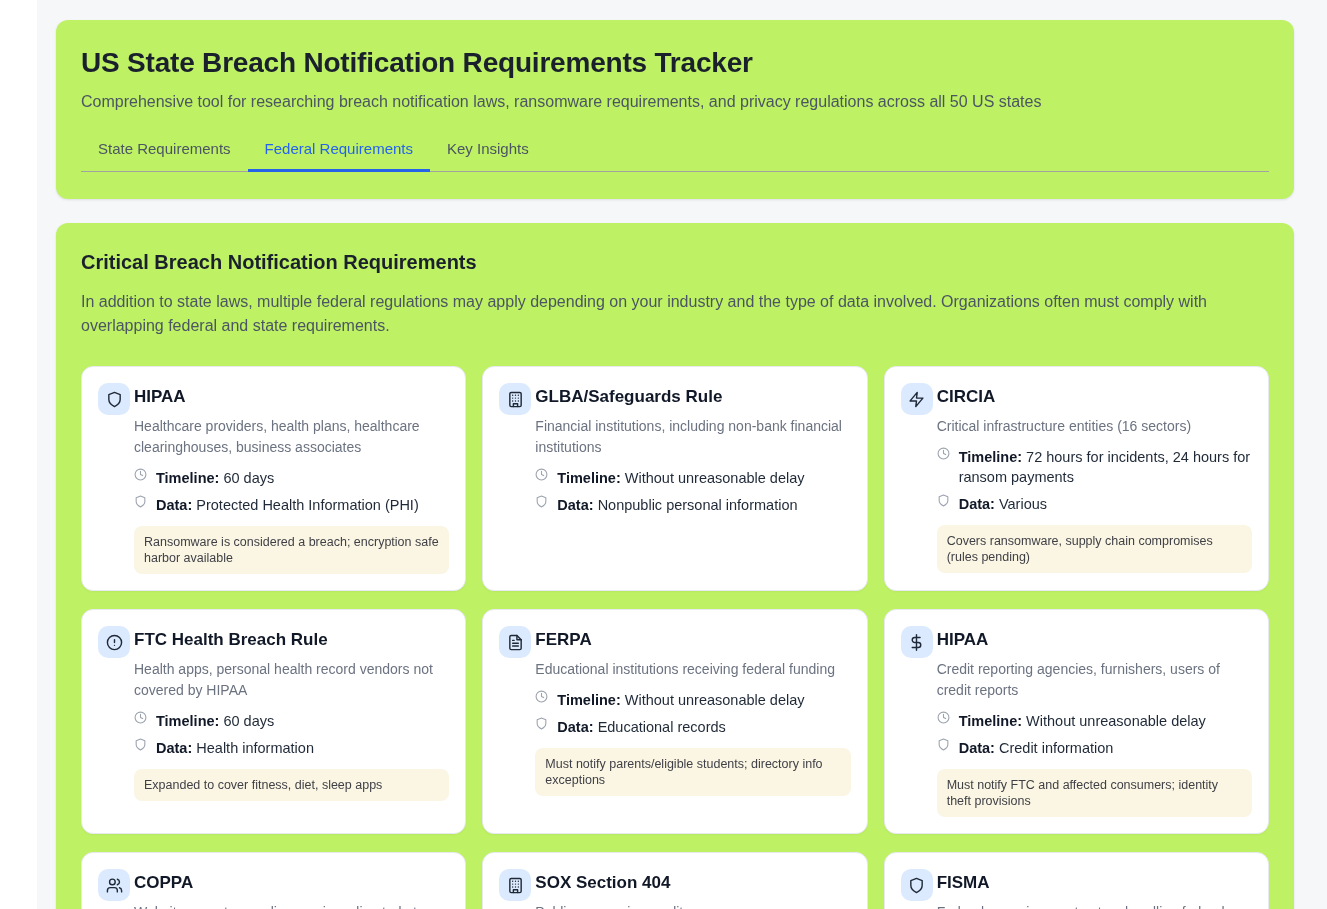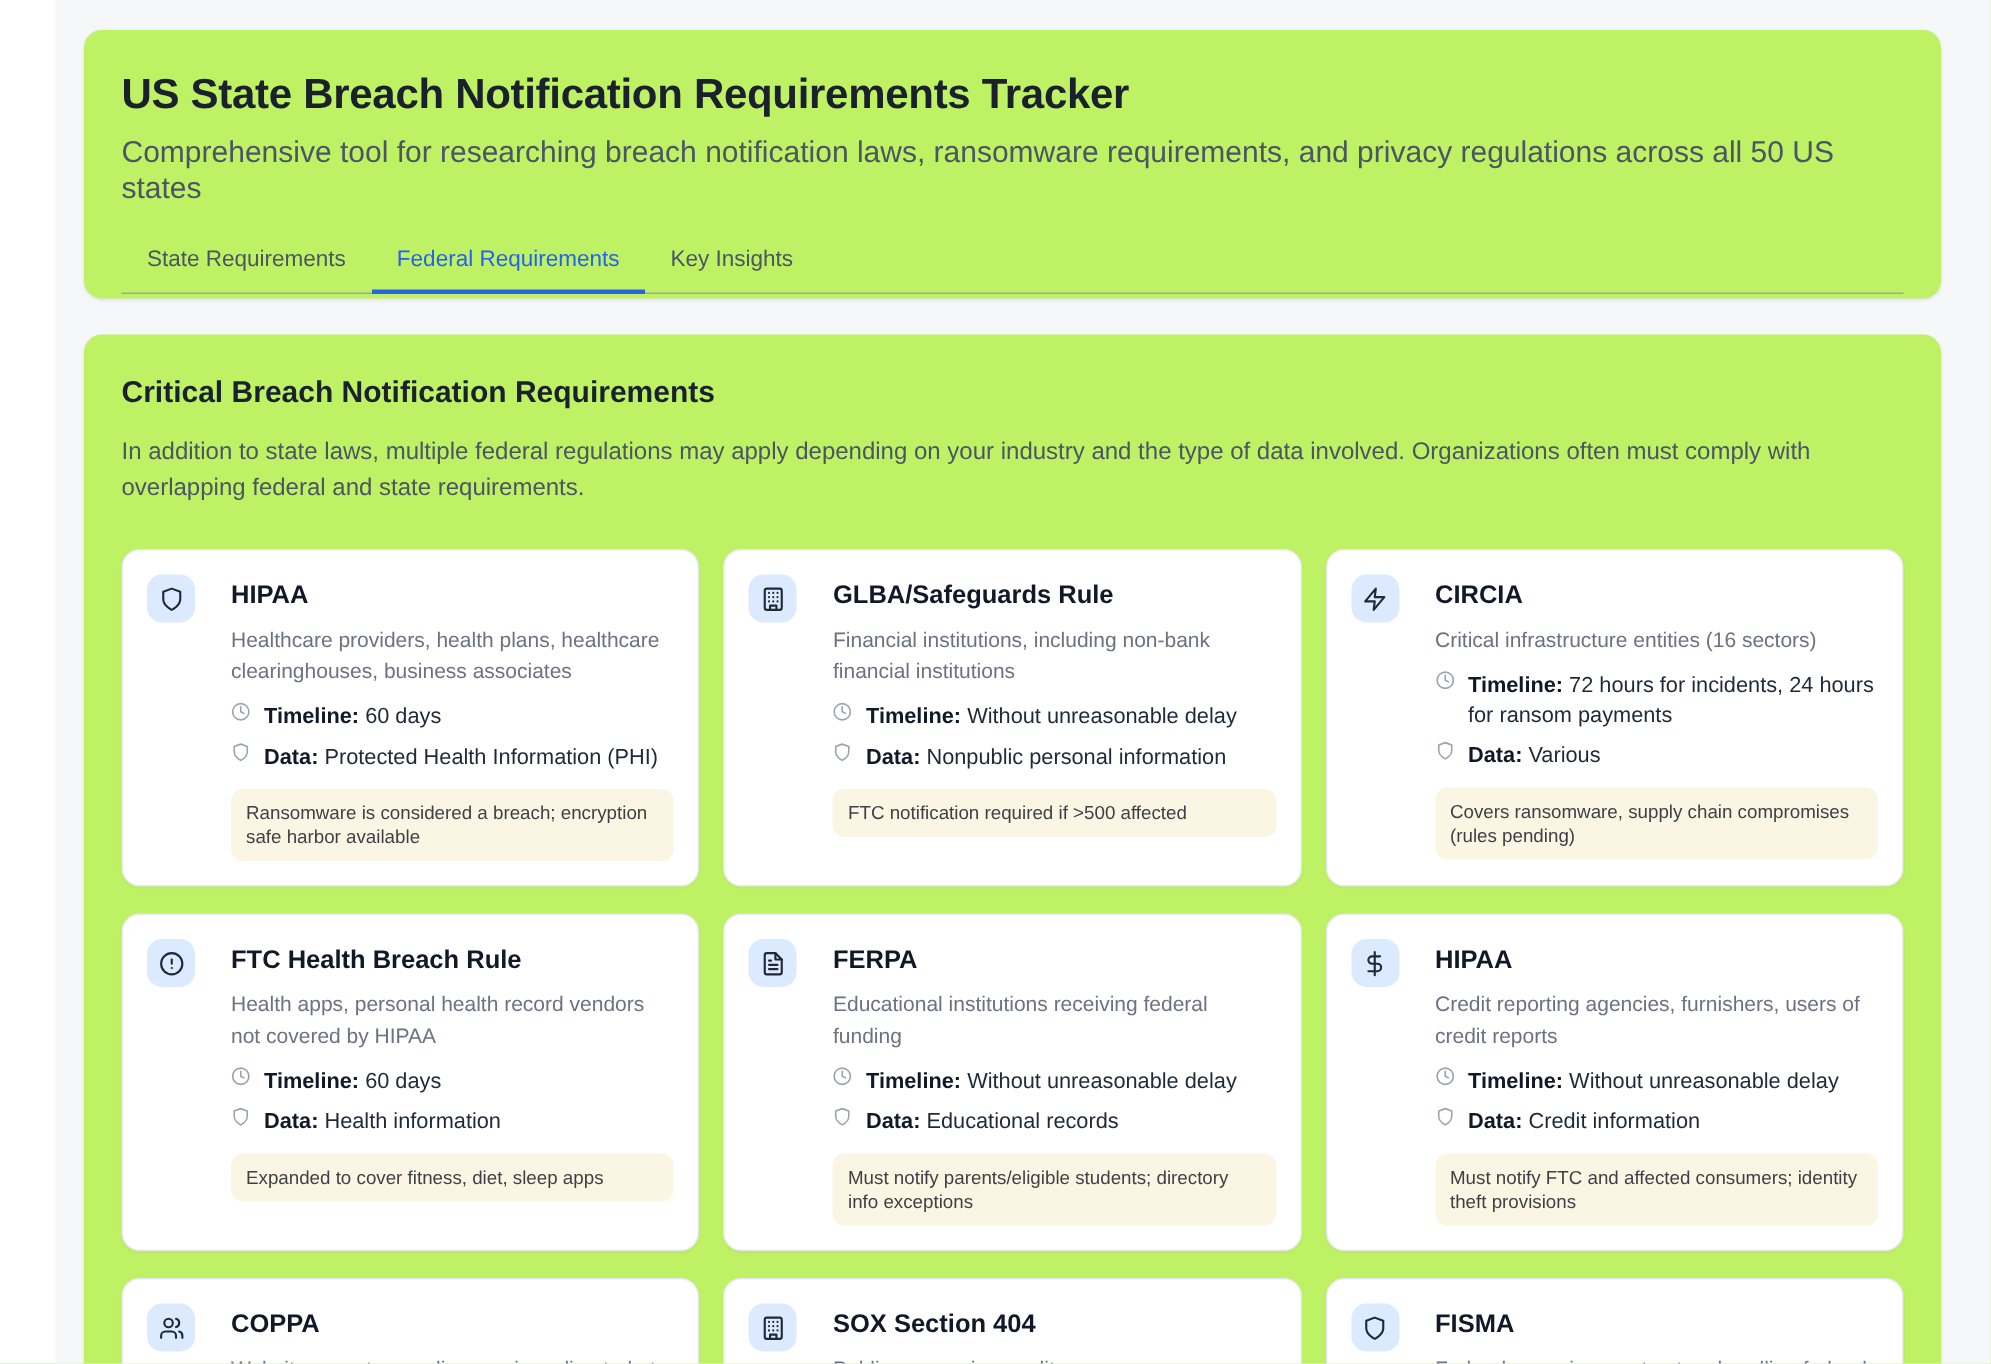--- a/index.html
+++ b/index.html
@@ -19,21 +19,21 @@
 
   .card {
     background: #bef264;
     border-radius: 12px;
     box-shadow: 0 1px 3px rgba(16,24,40,0.07), 0 1px 2px rgba(16,24,40,0.04);
   }
 
   
   .header-card { padding: 26px 25px 0 25px; height: 179px; }
   .page-title { font-size: 28px; font-weight: 700; color: #1a202c; letter-spacing: -0.2px; line-height: 34px; }
-  .page-subtitle { margin-top: 10px; font-size: 20px; color: #4b5563; line-height: 24px; }
+  .page-subtitle { margin-top: 10px; font-size: 16px; color: #4b5563; line-height: 24px; }
 
   .tab-bar {
     margin-top: 17px;
     display: flex;
     border-bottom: 1px solid #a3a3a3;
     align-items: flex-end;
   }
   .tab {
     padding: 9px 17px 12px 17px;
     font-size: 15px;
@@ -59,21 +59,21 @@
   }
   .reg-card {
     border: 1px solid #e7e9ee;
     border-radius: 12px;
     background: #ffffff;
     box-shadow: 0 1px 2px rgba(16,24,40,0.04);
     padding: 16px;
     min-height: 208px;
     display: flex;
     align-items: flex-start;
-    gap: 24px;
+    gap: 4px;
   }
   .icon-tile {
     flex: none;
     width: 32px; height: 32px;
     border-radius: 10px;
     background: var(--icon-tile-bg, #dbeafe);
     display: flex; align-items: center; justify-content: center;
   }
   .icon-tile svg { width: 17px; height: 17px; stroke: #1f2937; }
   .reg-body { flex: 1; min-width: 0; }
@@ -160,21 +160,20 @@
                   </svg>
           <span class="meta-text"><strong>Timeline:</strong> <span>Without unreasonable delay</span></span>
         </div>
         <div class="meta-row">
           <svg viewBox="0 0 24 24" fill="none" stroke-width="2" stroke-linecap="round" stroke-linejoin="round">
                     <path d="M12 22s8-4 8-10V5l-8-3-8 3v7c0 6 8 10 8 10z"></path>
                   </svg>
           <span class="meta-text"><strong>Data:</strong> <span>Nonpublic personal information</span></span>
         </div>
       </div>
-      <div class="reg-note">FTC notification required if &gt;500 affected</div>
     </div>
   </div>
           <div class="reg-card">
     <div class="icon-tile">
               <svg viewBox="0 0 24 24" fill="none" stroke-width="2" stroke-linecap="round" stroke-linejoin="round">
                 <path d="M13 2 3 14h9l-1 8 10-12h-9l1-8z"></path>
               </svg>
             </div>
     <div class="reg-body">
       <div class="reg-name">CIRCIA</div>

